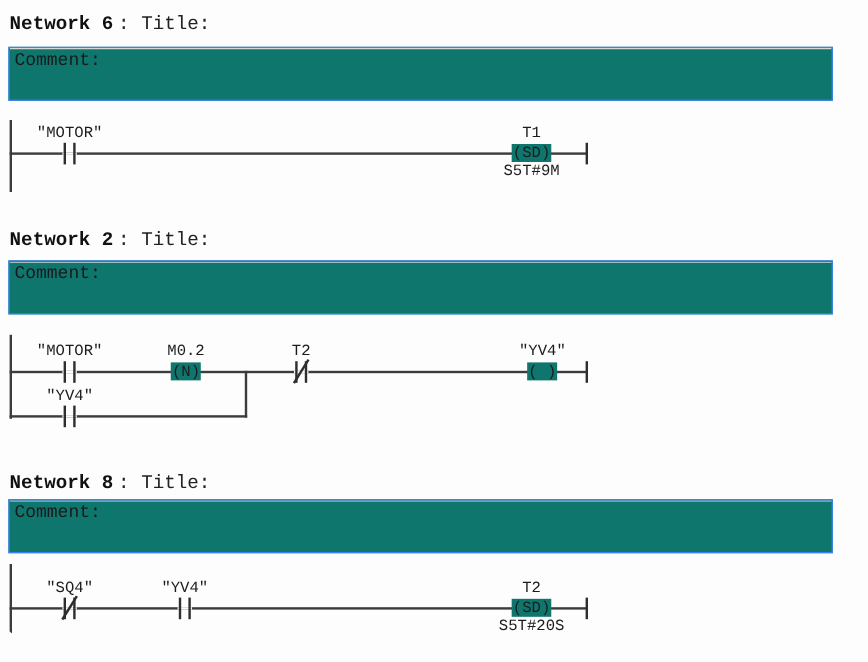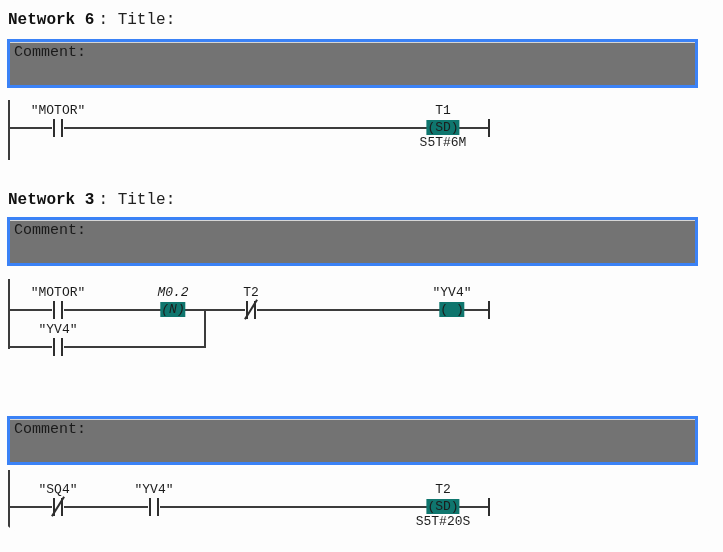--- a/index.html
+++ b/index.html
@@ -3,22 +3,22 @@
 <meta charset="utf-8">
 <style>
   html,body{margin:0;padding:0;background:#fdfdfd;}
   .page{position:relative;width:723px;height:532px;background:#fdfdfd;overflow:hidden;
         font-family:"Liberation Mono","DejaVu Sans Mono",monospace;color:#1c1c1c;border-radius:23px;}
   
   .net-header{position:absolute;left:8px;white-space:nowrap;font-size:16px;line-height:17px;}
   .net-name{font-weight:bold;color:#111;}
   .net-title{color:#222;padding-left:4px;}
   
-  .comment-box{position:absolute;left:7px;width:685px;height:43px;background:#737373;
-               border:3px solid #3b82f6;box-shadow:inset 0 1px 0 #d6d6d6;}
+  .comment-box{position:absolute;left:7px;width:685px;height:43px;background:#0f766e;
+               border:1px solid #3b82f6;box-shadow:inset 0 1px 0 #d6d6d6;}
   .comment-box span{display:block;padding:2px 4px;font-size:15px;color:#1a1a1a;}
   
   .rail{position:absolute;width:2px;background:#3c3c3c;}
   .hline{position:absolute;height:2px;background:#3c3c3c;}
   .vline{position:absolute;width:2px;background:#3c3c3c;}
   .endtick{position:absolute;width:2px;height:18px;background:#2e2e2e;}
   
   .lgroup{position:absolute;width:64px;height:48px;}
   .lgroup .lbl{position:absolute;left:50%;top:0;transform:translateX(-50%);
                font-size:13px;line-height:14px;white-space:nowrap;color:#1c1c1c;}
@@ -51,44 +51,44 @@
   <div class="lgroup" style="left:26px;top:104px;">
     <span class="lbl">"MOTOR"</span>
     <span class="gap"></span>
     <span class="bar-l"></span>
     <span class="bar-r"></span>
   </div>
 
   <div class="lgroup" style="left:411px;top:104px;font-family:Liberation Mono, monospace;">
     <span class="lbl">T1</span>
     <span class="sym">(SD)</span>
-    <span class="param">S5T#6M</span>
+    <span class="param">S5T#9M</span>
   </div>
 
   <div class="net-header" style="top:192px;">
-    <span class="net-name">Network 3</span><span class="net-title">: Title:</span>
+    <span class="net-name">Network 2</span><span class="net-title">: Title:</span>
   </div>
   <div class="comment-box" style="top:217px;">
     <span>Comment:</span>
   </div>
 
   <div class="rail" style="left:8px;top:279px;height:70px;"></div>
   <div class="hline" style="left:8px;top:309px;width:481px;"></div>
   <div class="hline" style="left:8px;top:346px;width:198px;"></div>
   <div class="vline" style="left:204px;top:309px;height:39px;"></div>
   <div class="endtick" style="left:488px;top:301px;"></div>
 
   <div class="lgroup" style="left:26px;top:286px;">
     <span class="lbl">"MOTOR"</span>
     <span class="gap"></span>
     <span class="bar-l"></span>
     <span class="bar-r"></span>
   </div>
 
-  <div class="lgroup" style="left:141px;top:286px;font-style:italic;">
+  <div class="lgroup" style="left:123px;top:286px;">
     <span class="lbl">M0.2</span>
     <span class="sym">(N)</span>
   </div>
 
   <div class="lgroup" style="left:219px;top:286px;">
     <span class="lbl">T2</span>
     <span class="gap"></span>
     <span class="bar-l"></span>
     <span class="bar-r"></span>
     <span class="slash"></span>
@@ -99,20 +99,23 @@
     <span class="sym">( )</span>
   </div>
 
   <div class="lgroup" style="left:26px;top:323px;">
     <span class="lbl">"YV4"</span>
     <span class="gap"></span>
     <span class="bar-l"></span>
     <span class="bar-r"></span>
   </div>
 
+  <div class="net-header" style="top:395px;">
+    <span class="net-name">Network 8</span><span class="net-title">: Title:</span>
+  </div>
   <div class="comment-box" style="top:416px;">
     <span>Comment:</span>
   </div>
 
   <div class="rail" style="left:8px;top:470px;height:60px;"></div>
   <div class="hline" style="left:8px;top:506px;width:481px;"></div>
   <div class="endtick" style="left:488px;top:498px;"></div>
 
   <div class="lgroup" style="left:26px;top:483px;">
     <span class="lbl">"SQ4"</span>

